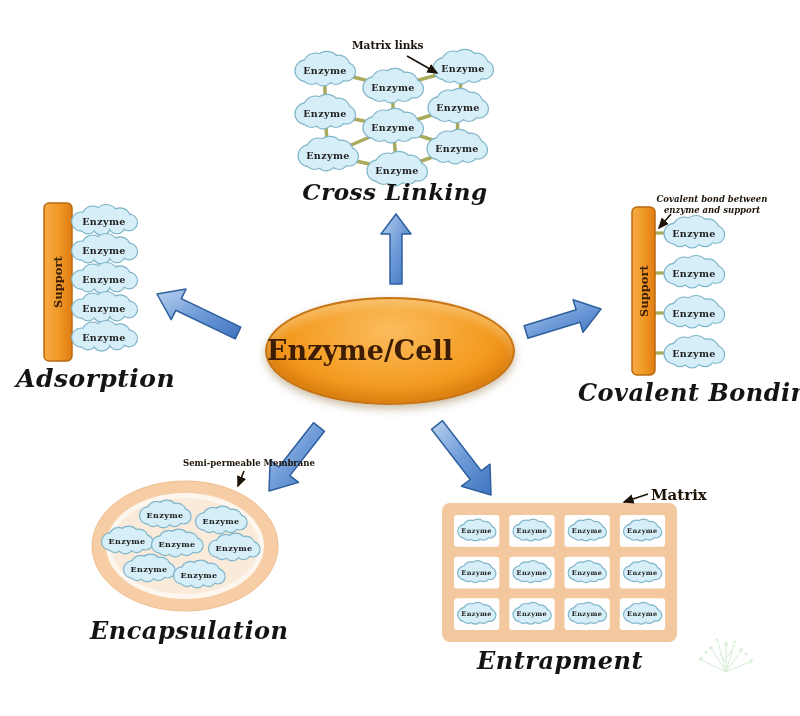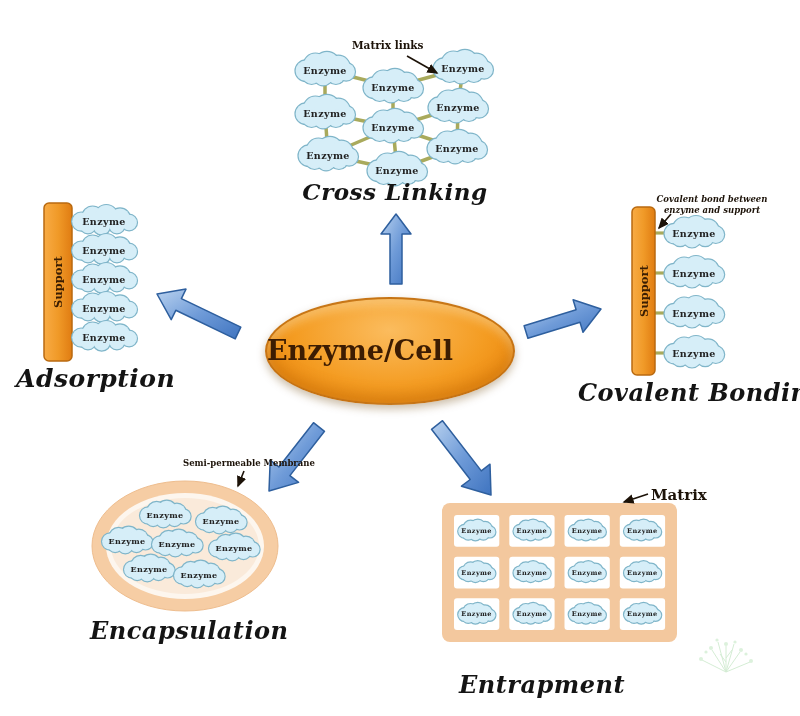--- a/index.html
+++ b/index.html
@@ -850,21 +850,21 @@
 </svg>
 
 <div id="center-ellipse">
   <div class="l1">Enzyme/Cell</div>
 </div>
 
 <div class="section-title" style="left:280px;top:178px;width:230px;font-size:23px;">Cross Linking</div>
 <div class="section-title" style="left:16px;top:364px;width:155px;font-size:25px;text-align:right;">Adsorption</div>
 <div class="section-title" style="left:578px;top:378px;width:210px;font-size:24px;">Covalent Bonding</div>
 <div class="section-title" style="left:90px;top:616px;width:180px;font-size:24px;">Encapsulation</div>
-<div class="section-title" style="left:457px;top:646px;width:170px;font-size:24px;margin-top:24px;">Entrapment</div>
+<div class="section-title" style="left:475px;top:646px;width:170px;font-size:24px;">Entrapment</div>
 
 <div class="annot" style="left:352px;top:39px;font-size:10.5px;">Matrix links</div>
 <div class="annot" style="left:648px;top:194px;width:128px;font-size:8.5px;font-style:italic;text-align:center;line-height:1.3;">
   <div>Covalent bond between</div>
   <div>enzyme and support</div>
 </div>
 <div class="annot" style="left:170px;top:458px;font-size:8.5px;margin-left:13px;">Semi-permeable Membrane</div>
 <div class="annot" style="left:651px;top:486px;font-size:15px;">Matrix</div>
 
 </body></html>

